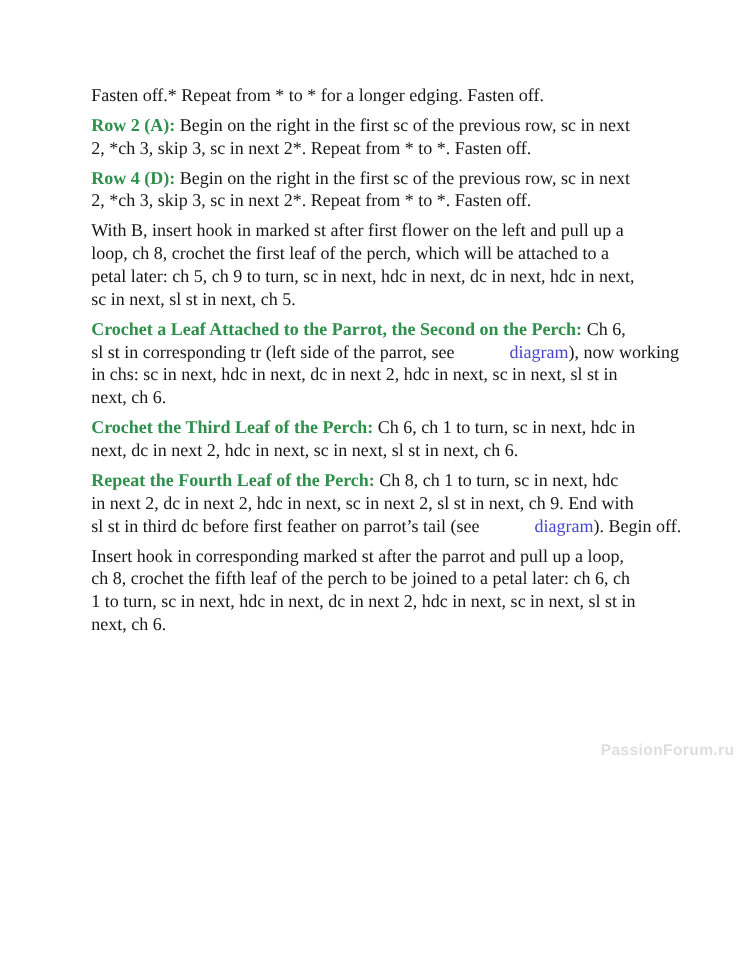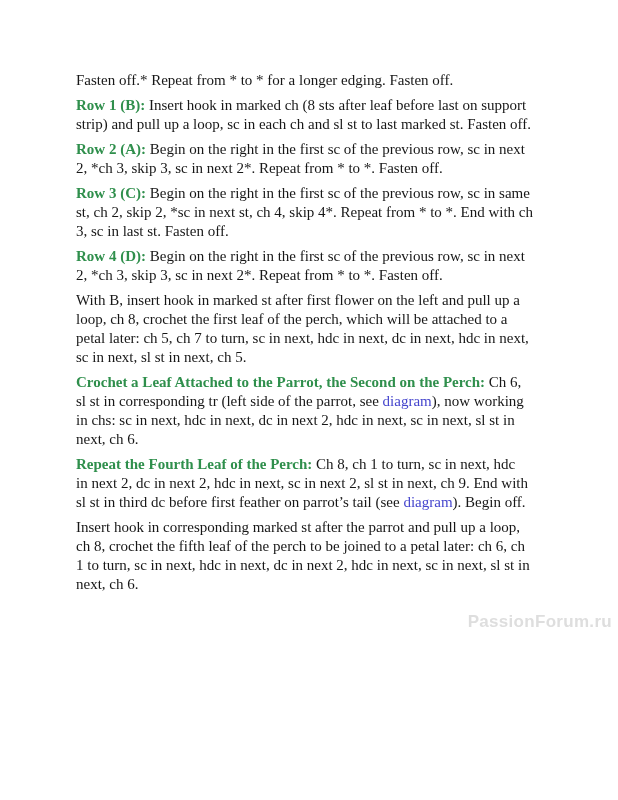--- a/index.html
+++ b/index.html
@@ -25,66 +25,64 @@
     white-space: pre-wrap;
   }
   .r { white-space: pre-wrap; }
   .h {
     color: #2f8f4c;
     font-weight: bold;
   }
   .a {
     color: #4545cd;
     cursor: pointer;
+    margin-left: 42px;
   }
   .watermark {
     position: absolute;
     right: 6px;
     bottom: 6px;
     font-family: "Liberation Sans", sans-serif;
-    font-size: 17px;
+    font-size: 13px;
     font-weight: bold;
     color: #dedede;
     letter-spacing: 0.3px;
     text-shadow: 0 1px 0 #ffffff;
   }
 </style>
 </head>
 <body>
 
 <div class="page">
   <div class="content">
 
     <p><span class="r">Fasten off.* Repeat from * to * for a longer edging. Fasten off.</span></p>
 
 
-    <p><span class="r h">Row 1 (B):</span><span class="r"> Insert hook in marked ch (8 sts after leaf before last on support
-strip) and pull up a loop, sc in each ch and sl st to last marked st. Fasten off.</span></p>
 
     <p><span class="r h">Row 2 (A):</span><span class="r"> Begin on the right in the first sc of the previous row, sc in next
 2, *ch 3, skip 3, sc in next 2*. Repeat from * to *. Fasten off.</span></p>
 
-    <p><span class="r h">Row 3 (C):</span><span class="r"> Begin on the right in the first sc of the previous row, sc in same
-st, ch 2, skip 2, *sc in next st, ch 4, skip 4*. Repeat from * to *. End with ch
-3, sc in last st. Fasten off.</span></p>
 
     <p><span class="r h">Row 4 (D):</span><span class="r"> Begin on the right in the first sc of the previous row, sc in next
 2, *ch 3, skip 3, sc in next 2*. Repeat from * to *. Fasten off.</span></p>
 
 
     <p><span class="r">With B, insert hook in marked st after first flower on the left and pull up a
 loop, ch 8, crochet the first leaf of the perch, which will be attached to a
-petal later: ch 5, ch 7 to turn, sc in next, hdc in next, dc in next, hdc in next,
+petal later: ch 5, ch 9 to turn, sc in next, hdc in next, dc in next, hdc in next,
 sc in next, sl st in next, ch 5.</span></p>
 
     <p><span class="r h">Crochet a Leaf Attached to the Parrot, the Second on the Perch:</span><span class="r"> Ch 6,
 sl st in corresponding tr (left side of the parrot, see </span><span class="r a">diagram</span><span class="r">), now working
 in chs: sc in next, hdc in next, dc in next 2, hdc in next, sc in next, sl st in
 next, ch 6.</span></p>
 
+    <p><span class="r h">Crochet the Third Leaf of the Perch:</span><span class="r"> Ch 6, ch 1 to turn, sc in next, hdc in
+next, dc in next 2, hdc in next, sc in next, sl st in next, ch 6.</span></p>
 
     <p><span class="r h">Repeat the Fourth Leaf of the Perch:</span><span class="r"> Ch 8, ch 1 to turn, sc in next, hdc
 in next 2, dc in next 2, hdc in next, sc in next 2, sl st in next, ch 9. End with
 sl st in third dc before first feather on parrot’s tail (see </span><span class="r a">diagram</span><span class="r">). Begin off.</span></p>
 
 
     <p><span class="r">Insert hook in corresponding marked st after the parrot and pull up a loop,
 ch 8, crochet the fifth leaf of the perch to be joined to a petal later: ch 6, ch
 1 to turn, sc in next, hdc in next, dc in next 2, hdc in next, sc in next, sl st in
 next, ch 6.</span></p>

